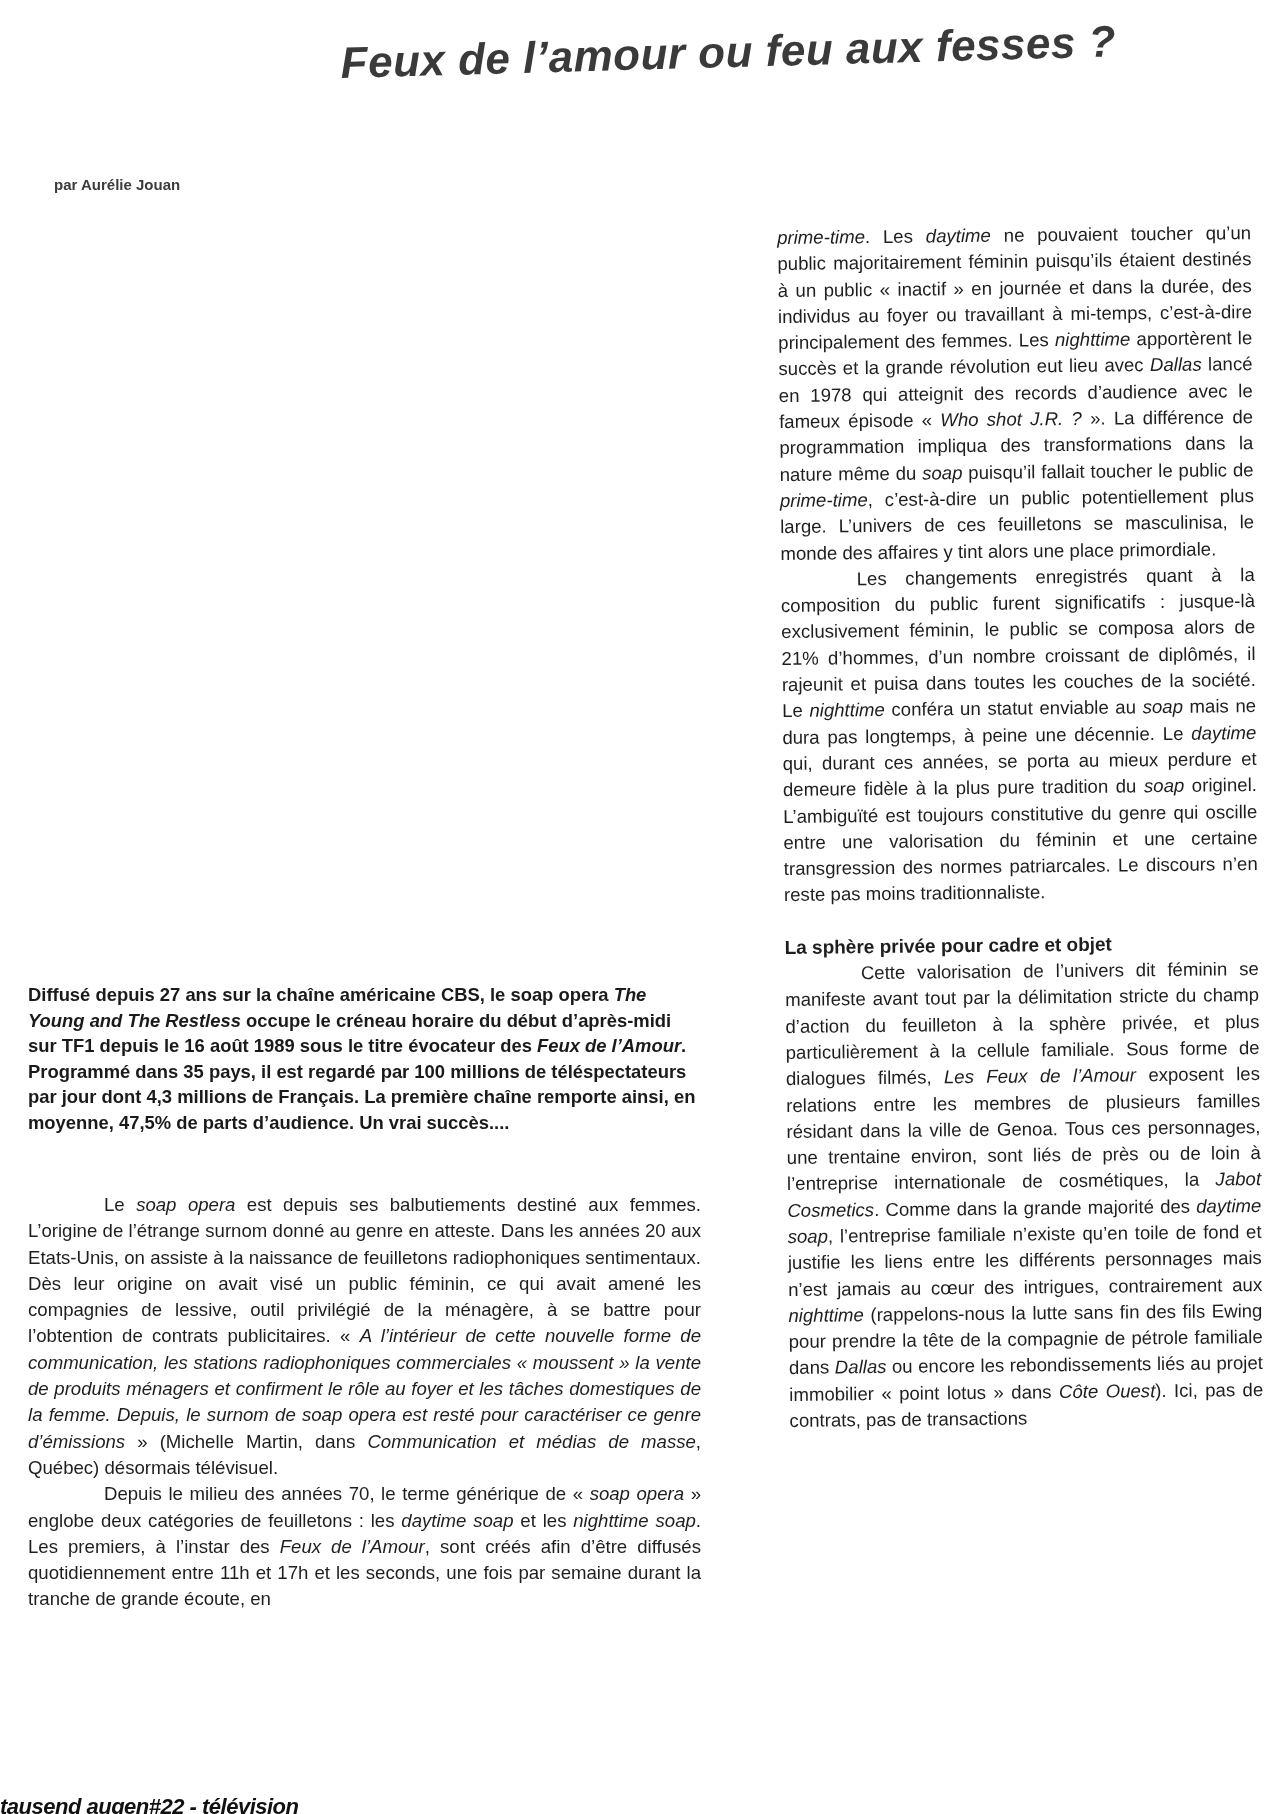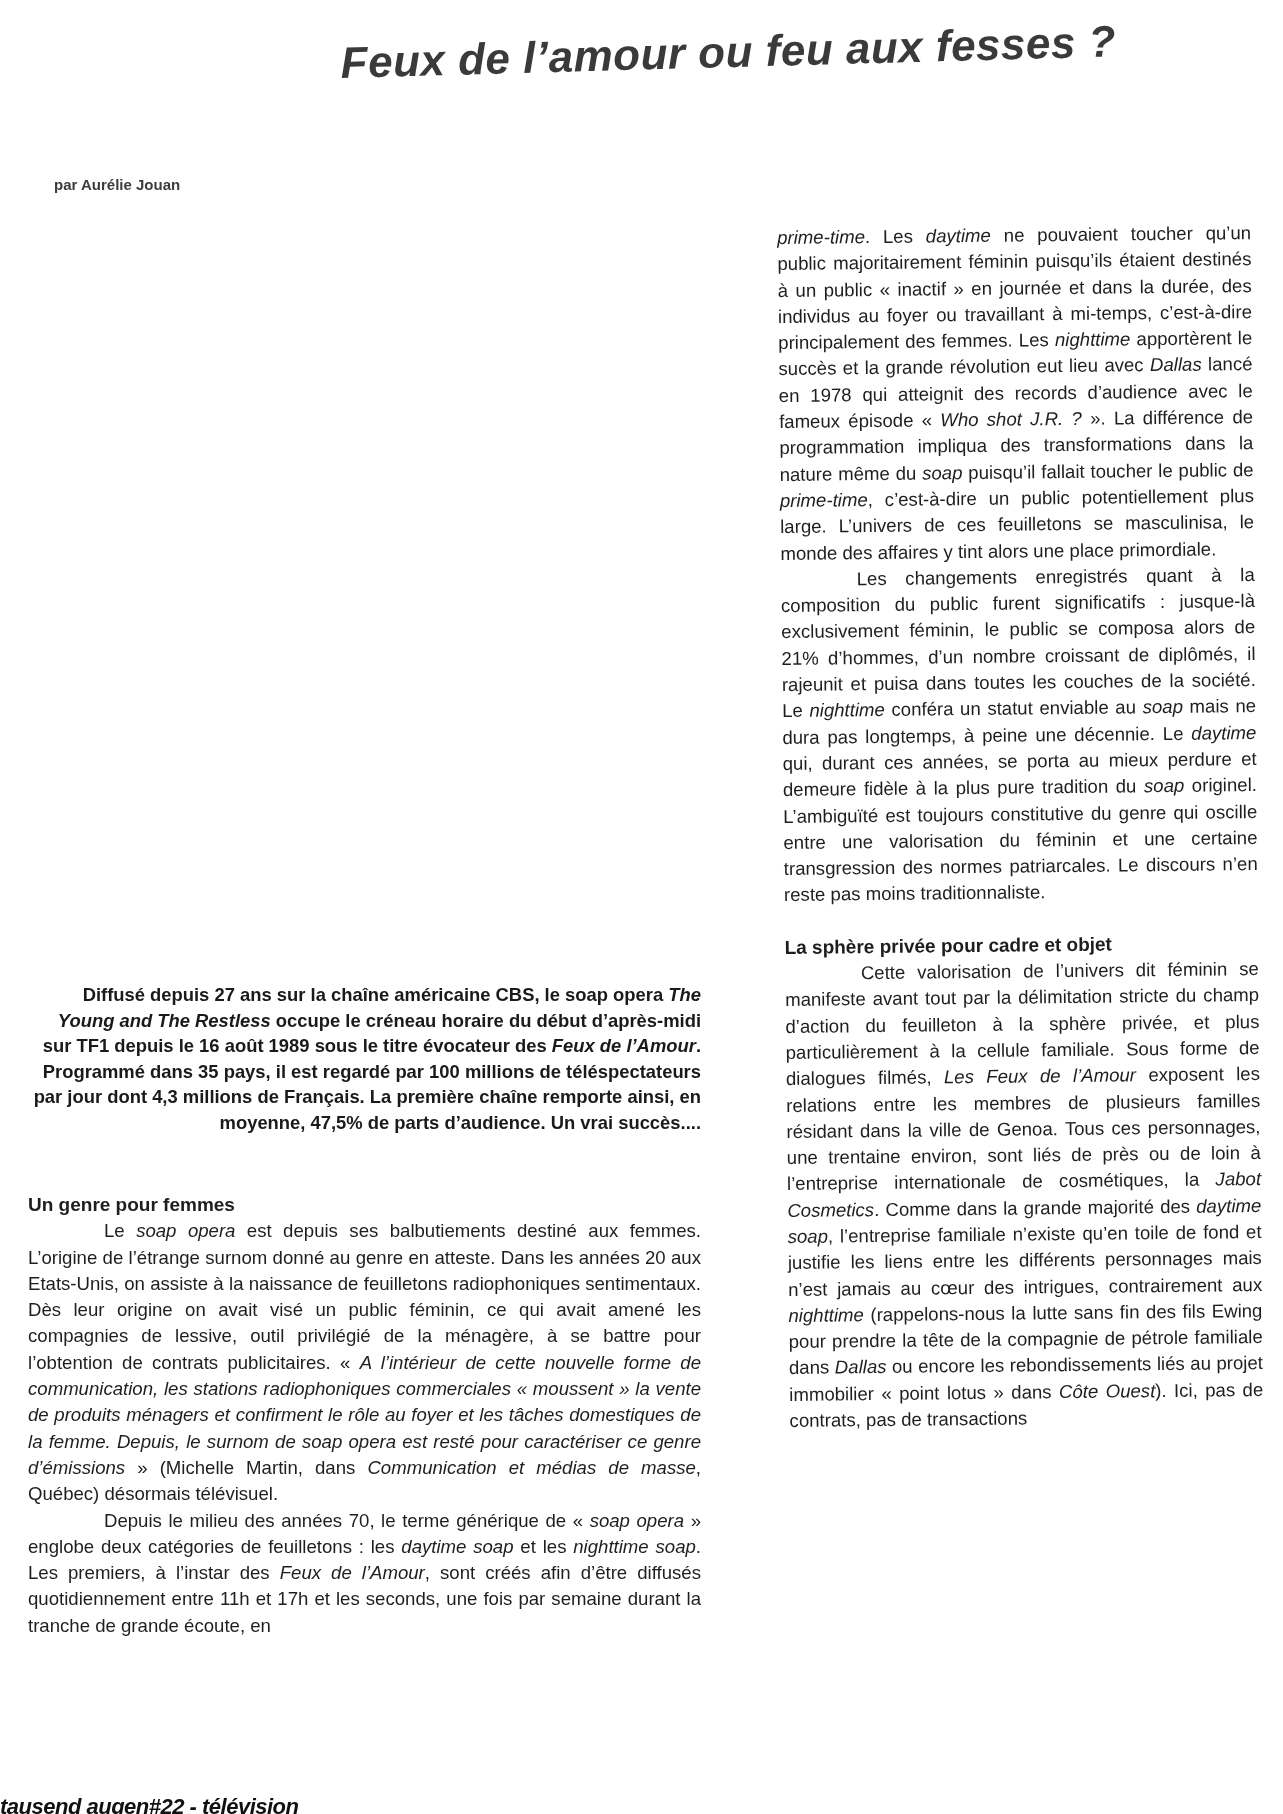--- a/index.html
+++ b/index.html
@@ -12,21 +12,21 @@
     font-size: 44px; font-weight: bold; font-style: italic; color: #3a3a3a;
     transform: rotate(-1.6deg); transform-origin: left top; letter-spacing: 0.5px;
     white-space: nowrap;
   }
   .byline {
     position: absolute; left: 54px; top: 176px;
     font-size: 15px; font-weight: bold; color: #3c3c3c;
   }
   .chapeau {
     position: absolute; left: 28px; top: 982px; width: 673px;
-    font-size: 18.4px; font-weight: bold; line-height: 25.6px; text-align: right;
+    font-size: 18.4px; font-weight: bold; line-height: 25.6px; 
     color: #1a1a1a;
   }
   .col {
     position: absolute; font-size: 18.6px; line-height: 26.3px; text-align: justify;
     hyphens: manual; color: #1e1e1e;
   }
   .col-left { left: 28px; top: 1192px; width: 673px; }
   .col-right { left: 777px; top: 225px; width: 474px; transform: rotate(-0.6deg); transform-origin: left top; }
   .col p { margin: 0; }
   .indent { text-indent: 76px; }
@@ -41,21 +41,20 @@
 </style>
 </head>
 <body>
 
 <h1 class="title" style="margin:0;">Feux de l’amour ou feu aux fesses ?</h1>
 <div class="byline">par Aurélie Jouan</div>
 
 <div class="chapeau"><span>Diffusé depuis 27 ans sur la chaîne américaine CBS, le soap opera </span><i>The Young and The Restless</i><span> occupe le créneau horaire du début d’après-midi sur TF1 depuis le 16 août 1989 sous le titre évocateur des </span><i>Feux de l’Amour</i><span>. Programmé dans 35 pays, il est regardé par 100 millions de téléspectateurs par jour dont 4,3 millions de Français. La première chaîne remporte ainsi, en moyenne, 47,5% de parts d’audience. Un vrai succès....</span></div>
 
 <div class="col col-left">
-  <p class="subhead">Un genre pour femmes</p>
   <p class="indent"><span>Le </span><i>soap opera</i><span> est depuis ses balbutiements destiné aux femmes. L’origine de l’étrange surnom donné au genre en atteste. Dans les années 20 aux Etats-Unis, on assiste à la naissance de feuilletons radiophoniques sentimentaux. Dès leur origine on avait visé un public féminin, ce qui avait amené les compagnies de lessive, outil privilégié de la ménagère, à se battre pour l’obtention de contrats publi­citaires. « </span><i>A l’intérieur de cette nouvelle forme de communication, les stations radiophoniques commerciales « moussent » la vente de pro­duits ménagers et confirment le rôle au foyer et les tâches domestiques de la femme. Depuis, le surnom de soap opera est resté pour caracté­riser ce genre d’émissions</i><span> » (Michelle Martin, dans </span><i>Communication et médias de masse</i><span>, Québec) désormais télévisuel.</span></p>
   <p class="indent"><span>Depuis le milieu des années 70, le terme générique de « </span><i>soap opera</i><span> » englobe deux catégories de feuilletons : les </span><i>daytime soap</i><span> et les </span><i>nighttime soap</i><span>. Les premiers, à l’instar des </span><i>Feux de l’Amour</i><span>, sont créés afin d’être diffusés quotidiennement entre 11h et 17h et les seconds, une fois par semaine durant la tranche de grande écoute, en</span></p>
 </div>
 
 <div class="col col-right">
   <p><i>prime-time</i><span>. Les </span><i>daytime</i><span> ne pouvaient toucher qu’un public majoritairement féminin puisqu’ils étaient destinés à un public « inactif » en journée et dans la durée, des individus au foyer ou tra­vaillant à mi-temps, c’est-à-dire principalement des femmes. Les </span><i>nighttime</i><span> apportèrent le succès et la grande révolution eut lieu avec </span><i>Dallas</i><span> lancé en 1978 qui atteignit des records d’audience avec le fameux épisode « </span><i>Who shot J.R. ?</i><span> ». La diffé­rence de programmation impliqua des transfor­mations dans la nature même du </span><i>soap</i><span> puisqu’il fallait toucher le public de </span><i>prime-time</i><span>, c’est-à-dire un public potentiellement plus large. L’univers de ces feuilletons se masculinisa, le monde des affaires y tint alors une place primordiale.</span></p>
   <p class="indent"><span>Les changements enregistrés quant à la composition du public furent significatifs : jusque-là exclusivement féminin, le public se composa alors de 21% d’hommes, d’un nombre croissant de diplômés, il rajeunit et puisa dans toutes les couches de la société. Le </span><i>nighttime</i><span> conféra un statut enviable au </span><i>soap</i><span> mais ne dura pas long­temps, à peine une décennie. Le </span><i>daytime</i><span> qui, durant ces années, se porta au mieux perdure et demeure fidèle à la plus pure tradition du </span><i>soap</i><span> originel. L’ambiguïté est toujours constitutive du genre qui oscille entre une valorisation du féminin et une certaine transgression des normes patriar­cales. Le discours n’en reste pas moins tradition­naliste.</span></p>
   <div class="gap"></div>
   <p class="subhead">La sphère privée pour cadre et objet</p>
   <p class="indent"><span>Cette valorisation de l’univers dit féminin se manifeste avant tout par la délimitation stricte du champ d’action du feuilleton à la sphère pri­vée, et plus particulièrement à la cellule familiale. Sous forme de dialogues filmés, </span><i>Les Feux de l’Amour</i><span> exposent les relations entre les membres de plusieurs familles résidant dans la ville de Genoa. Tous ces personnages, une trentaine environ, sont liés de près ou de loin à l’entreprise internationale de cosmétiques, la </span><i>Jabot Cosmetics</i><span>. Comme dans la grande majorité des </span><i>daytime soap</i><span>, l’entreprise familiale n’existe qu’en toile de fond et justifie les liens entre les différents personnages mais n’est jamais au cœur des intrigues, contrairement aux </span><i>nighttime</i><span> (rappe­lons-nous la lutte sans fin des fils Ewing pour prendre la tête de la compagnie de pétrole fami­liale dans </span><i>Dallas</i><span> ou encore les rebondissements liés au projet immobilier « point lotus » dans </span><i>Côte Ouest</i><span>). Ici, pas de contrats, pas de transactions</span></p>

